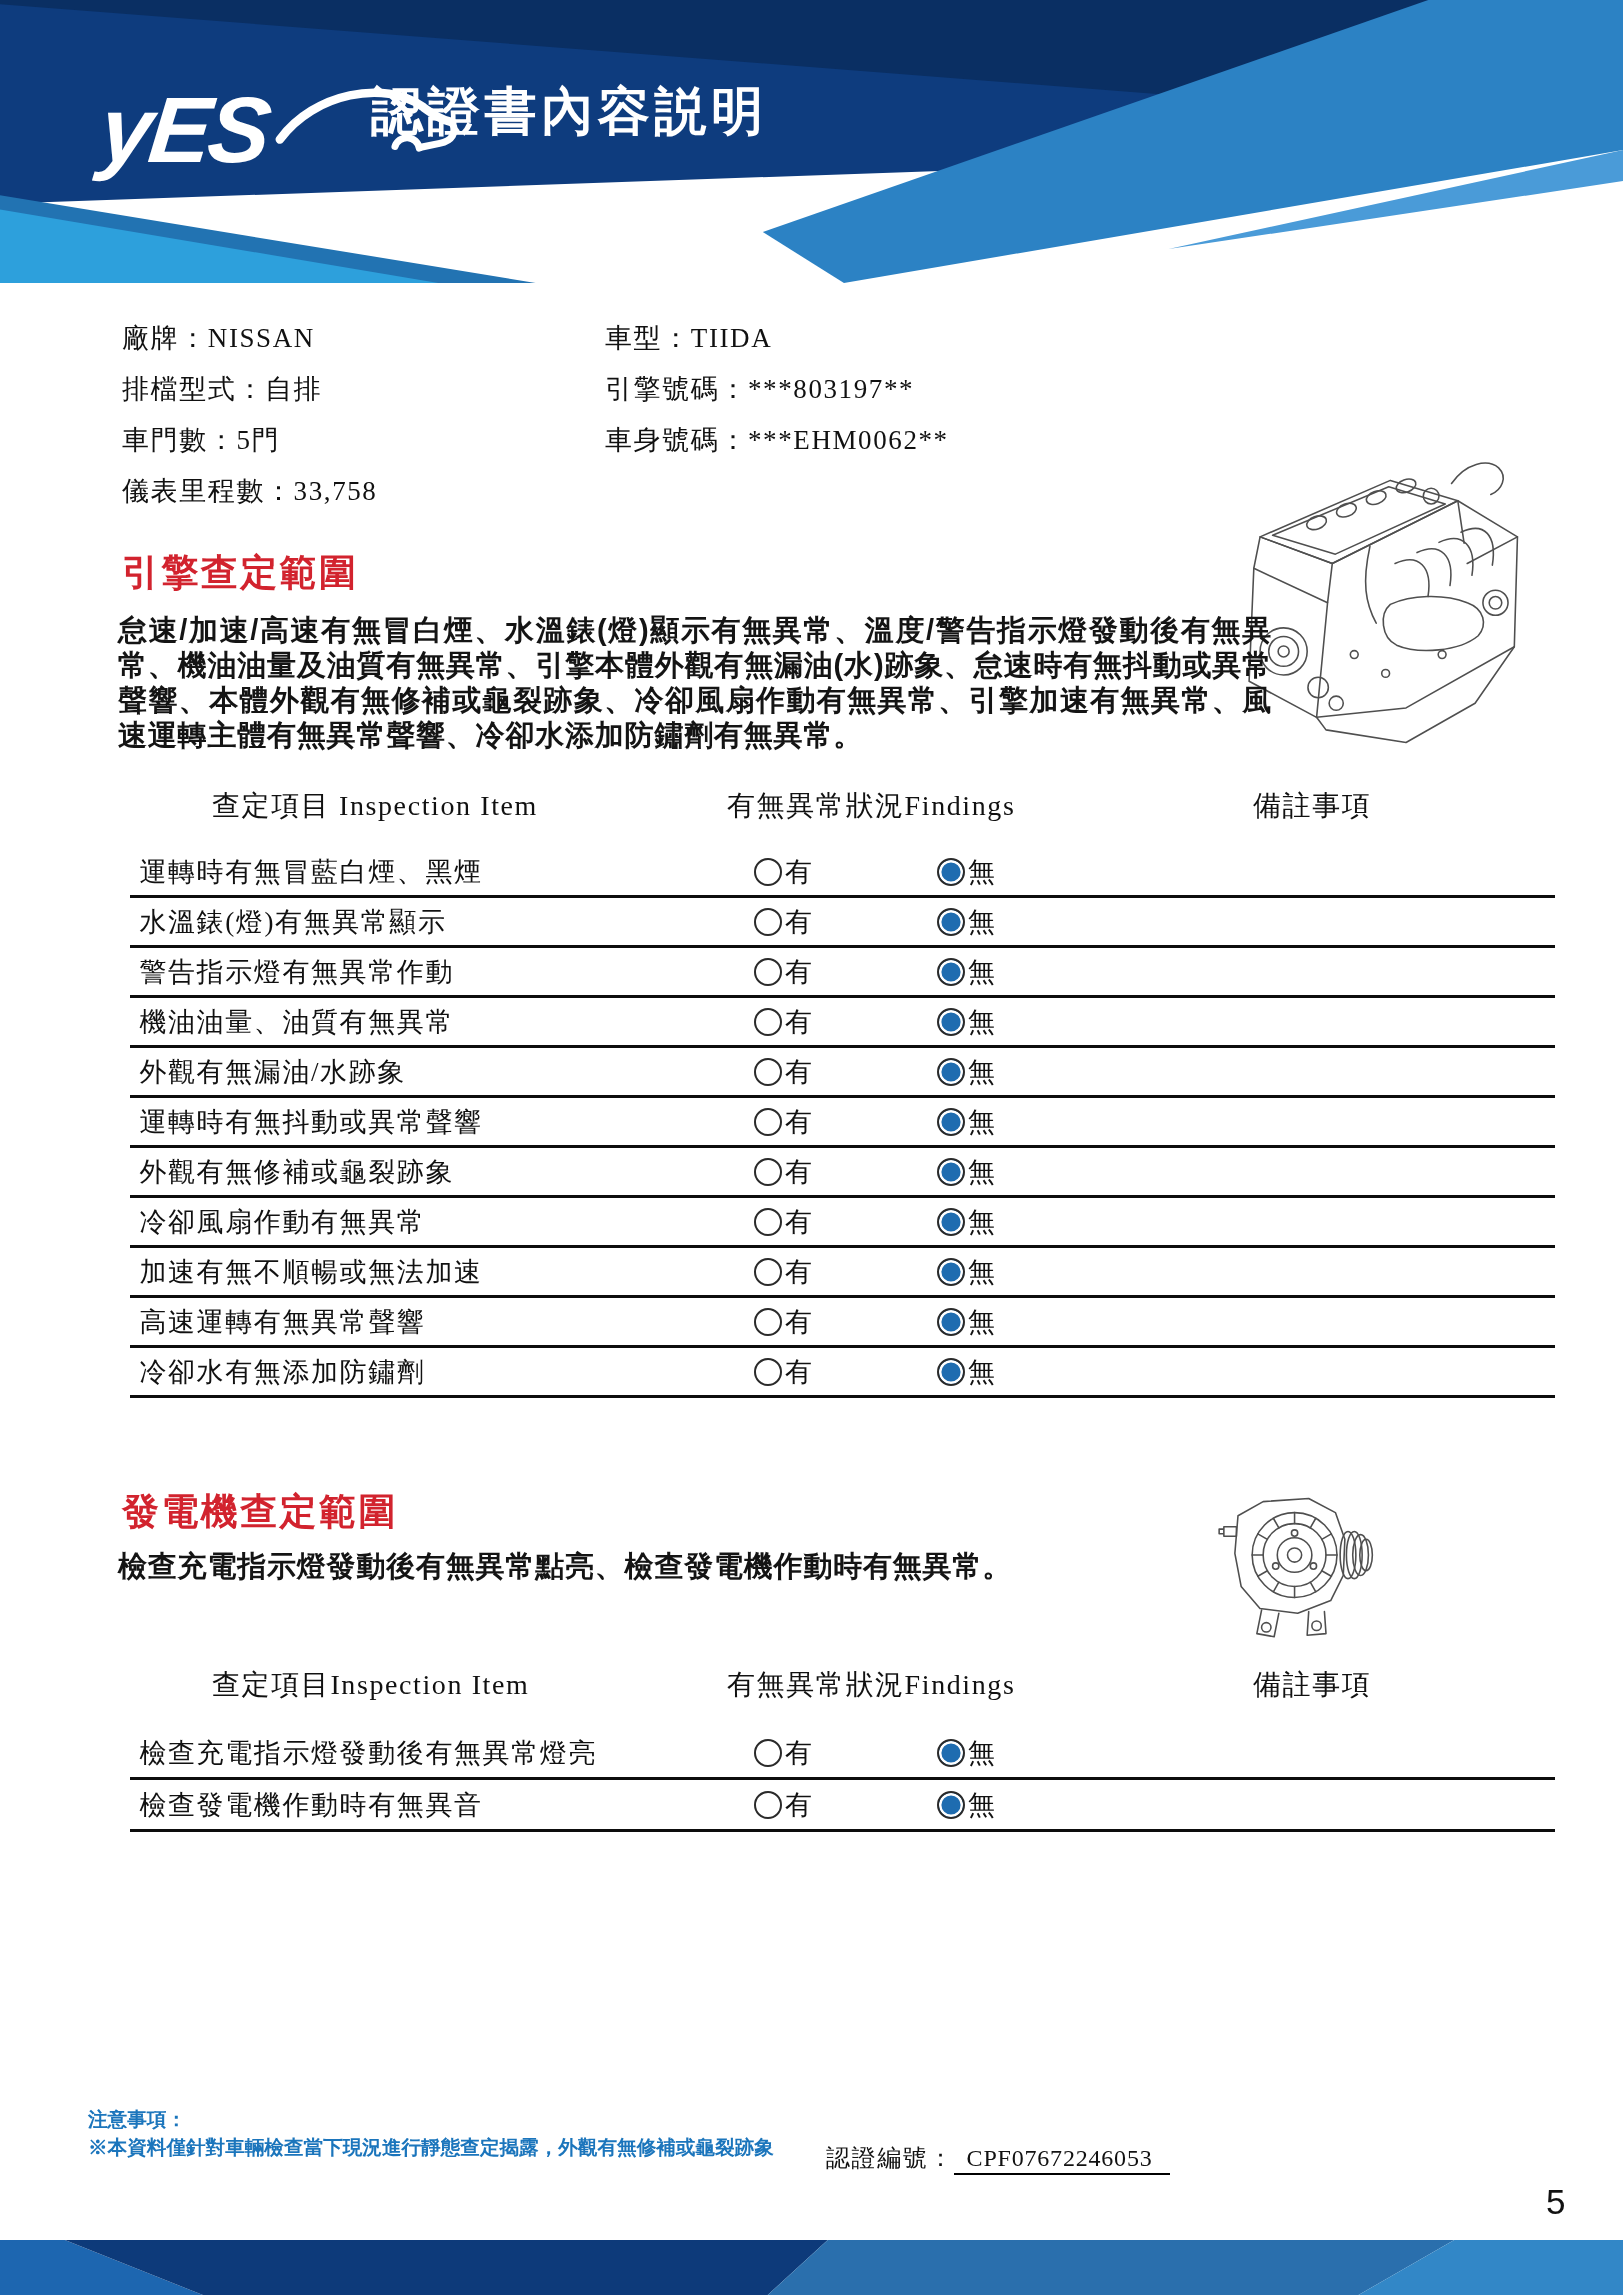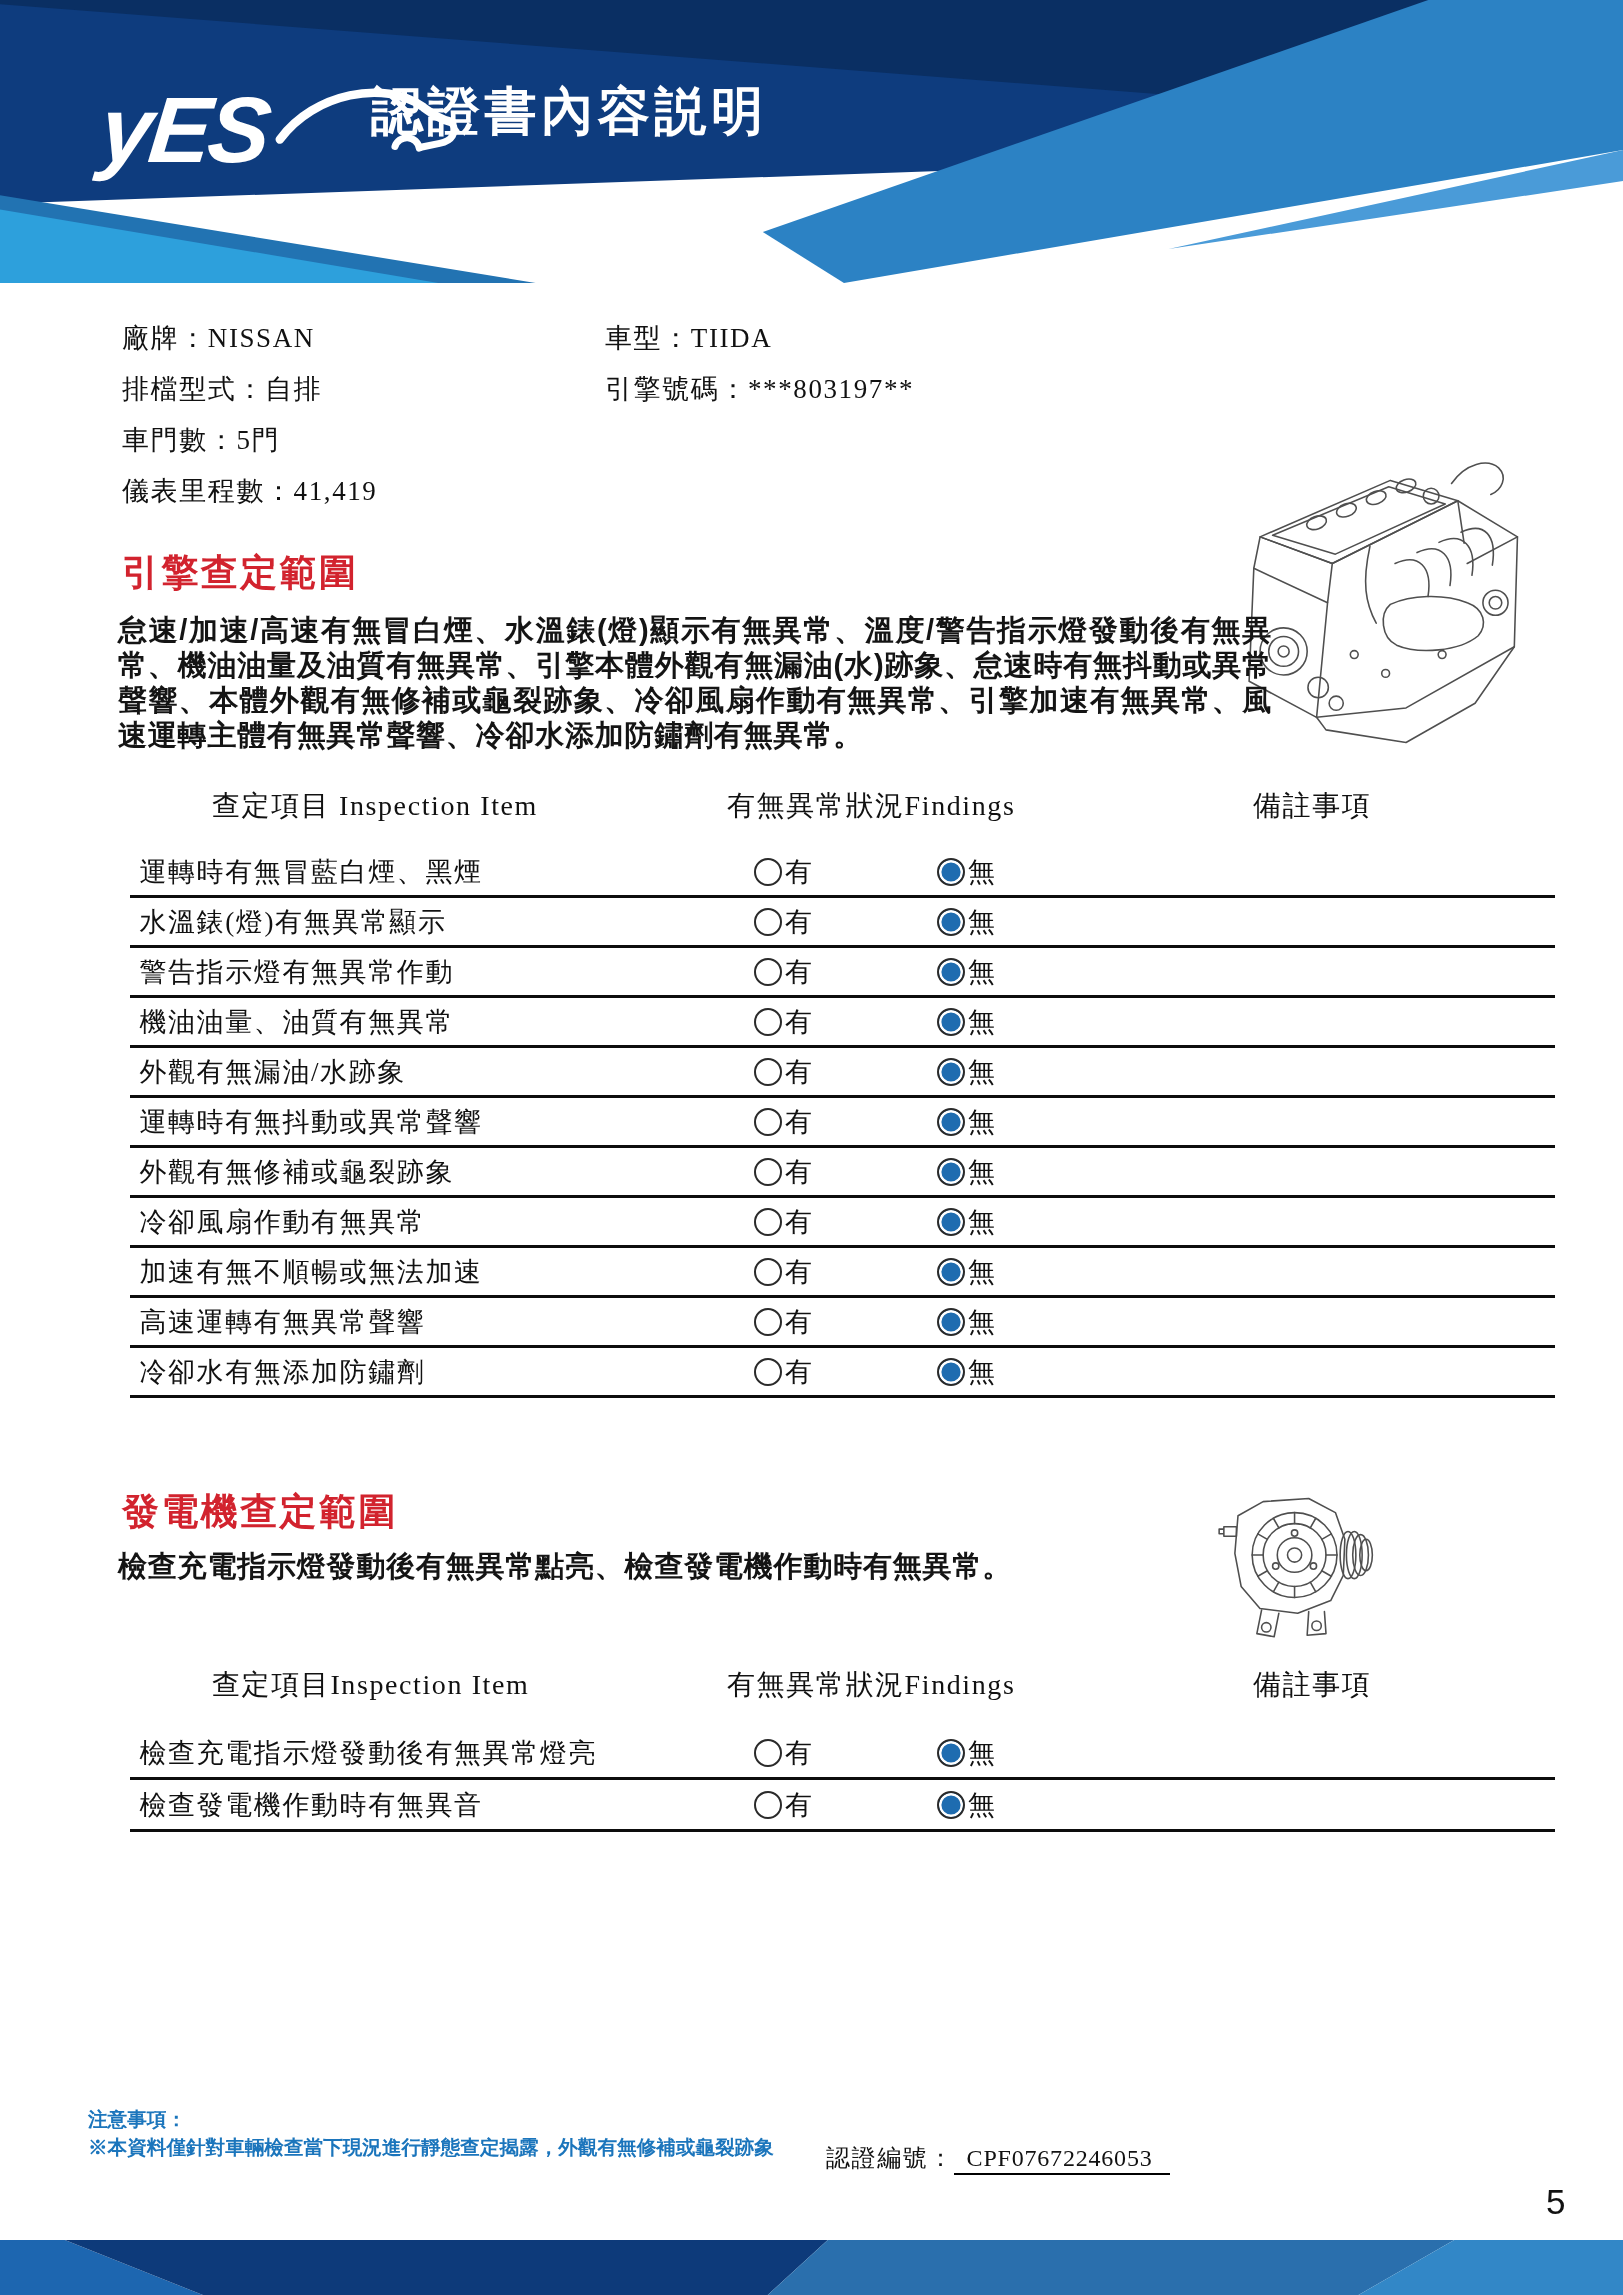--- a/index.html
+++ b/index.html
@@ -101,25 +101,26 @@
         </g>
       </svg>
     </div>
     <div class="header-title">認證書內容説明</div>
   </div>
 
   <div class="info-col" id="info-col1">
     <div class="line"><span>廠牌：</span><span>NISSAN</span></div>
     <div class="line"><span>排檔型式：</span><span>自排</span></div>
     <div class="line"><span>車門數：</span><span>5門</span></div>
-    <div class="line"><span>儀表里程數：</span><span>41,419</span></div>
+    <div class="line"><span>儀表里程數：</span><span>33,758</span></div>
   </div>
   <div class="info-col" id="info-col2">
     <div class="line"><span>車型：</span><span>TIIDA</span></div>
     <div class="line"><span>引擎號碼：</span><span>***803197**</span></div>
+    <div class="line"><span>車身號碼：</span><span>***EHM0062**</span></div>
   </div>
 
   <svg id="engine-illus" class="illus" width="338" height="306" viewBox="0 0 430 390">
     <g class="lineart">
       <path d="M66 112 L232 40 L318 66 L158 146 Z"></path>
       <path d="M82 110 L230 48 L302 70 L162 134 Z"></path>
       <ellipse cx="138" cy="94" rx="13" ry="8" transform="rotate(-20 138 94)"></ellipse>
       <ellipse cx="176" cy="78" rx="13" ry="8" transform="rotate(-20 176 78)"></ellipse>
       <ellipse cx="214" cy="62" rx="13" ry="8" transform="rotate(-20 214 62)"></ellipse>
       <ellipse cx="252" cy="47" rx="13" ry="8" transform="rotate(-20 252 47)"></ellipse>

